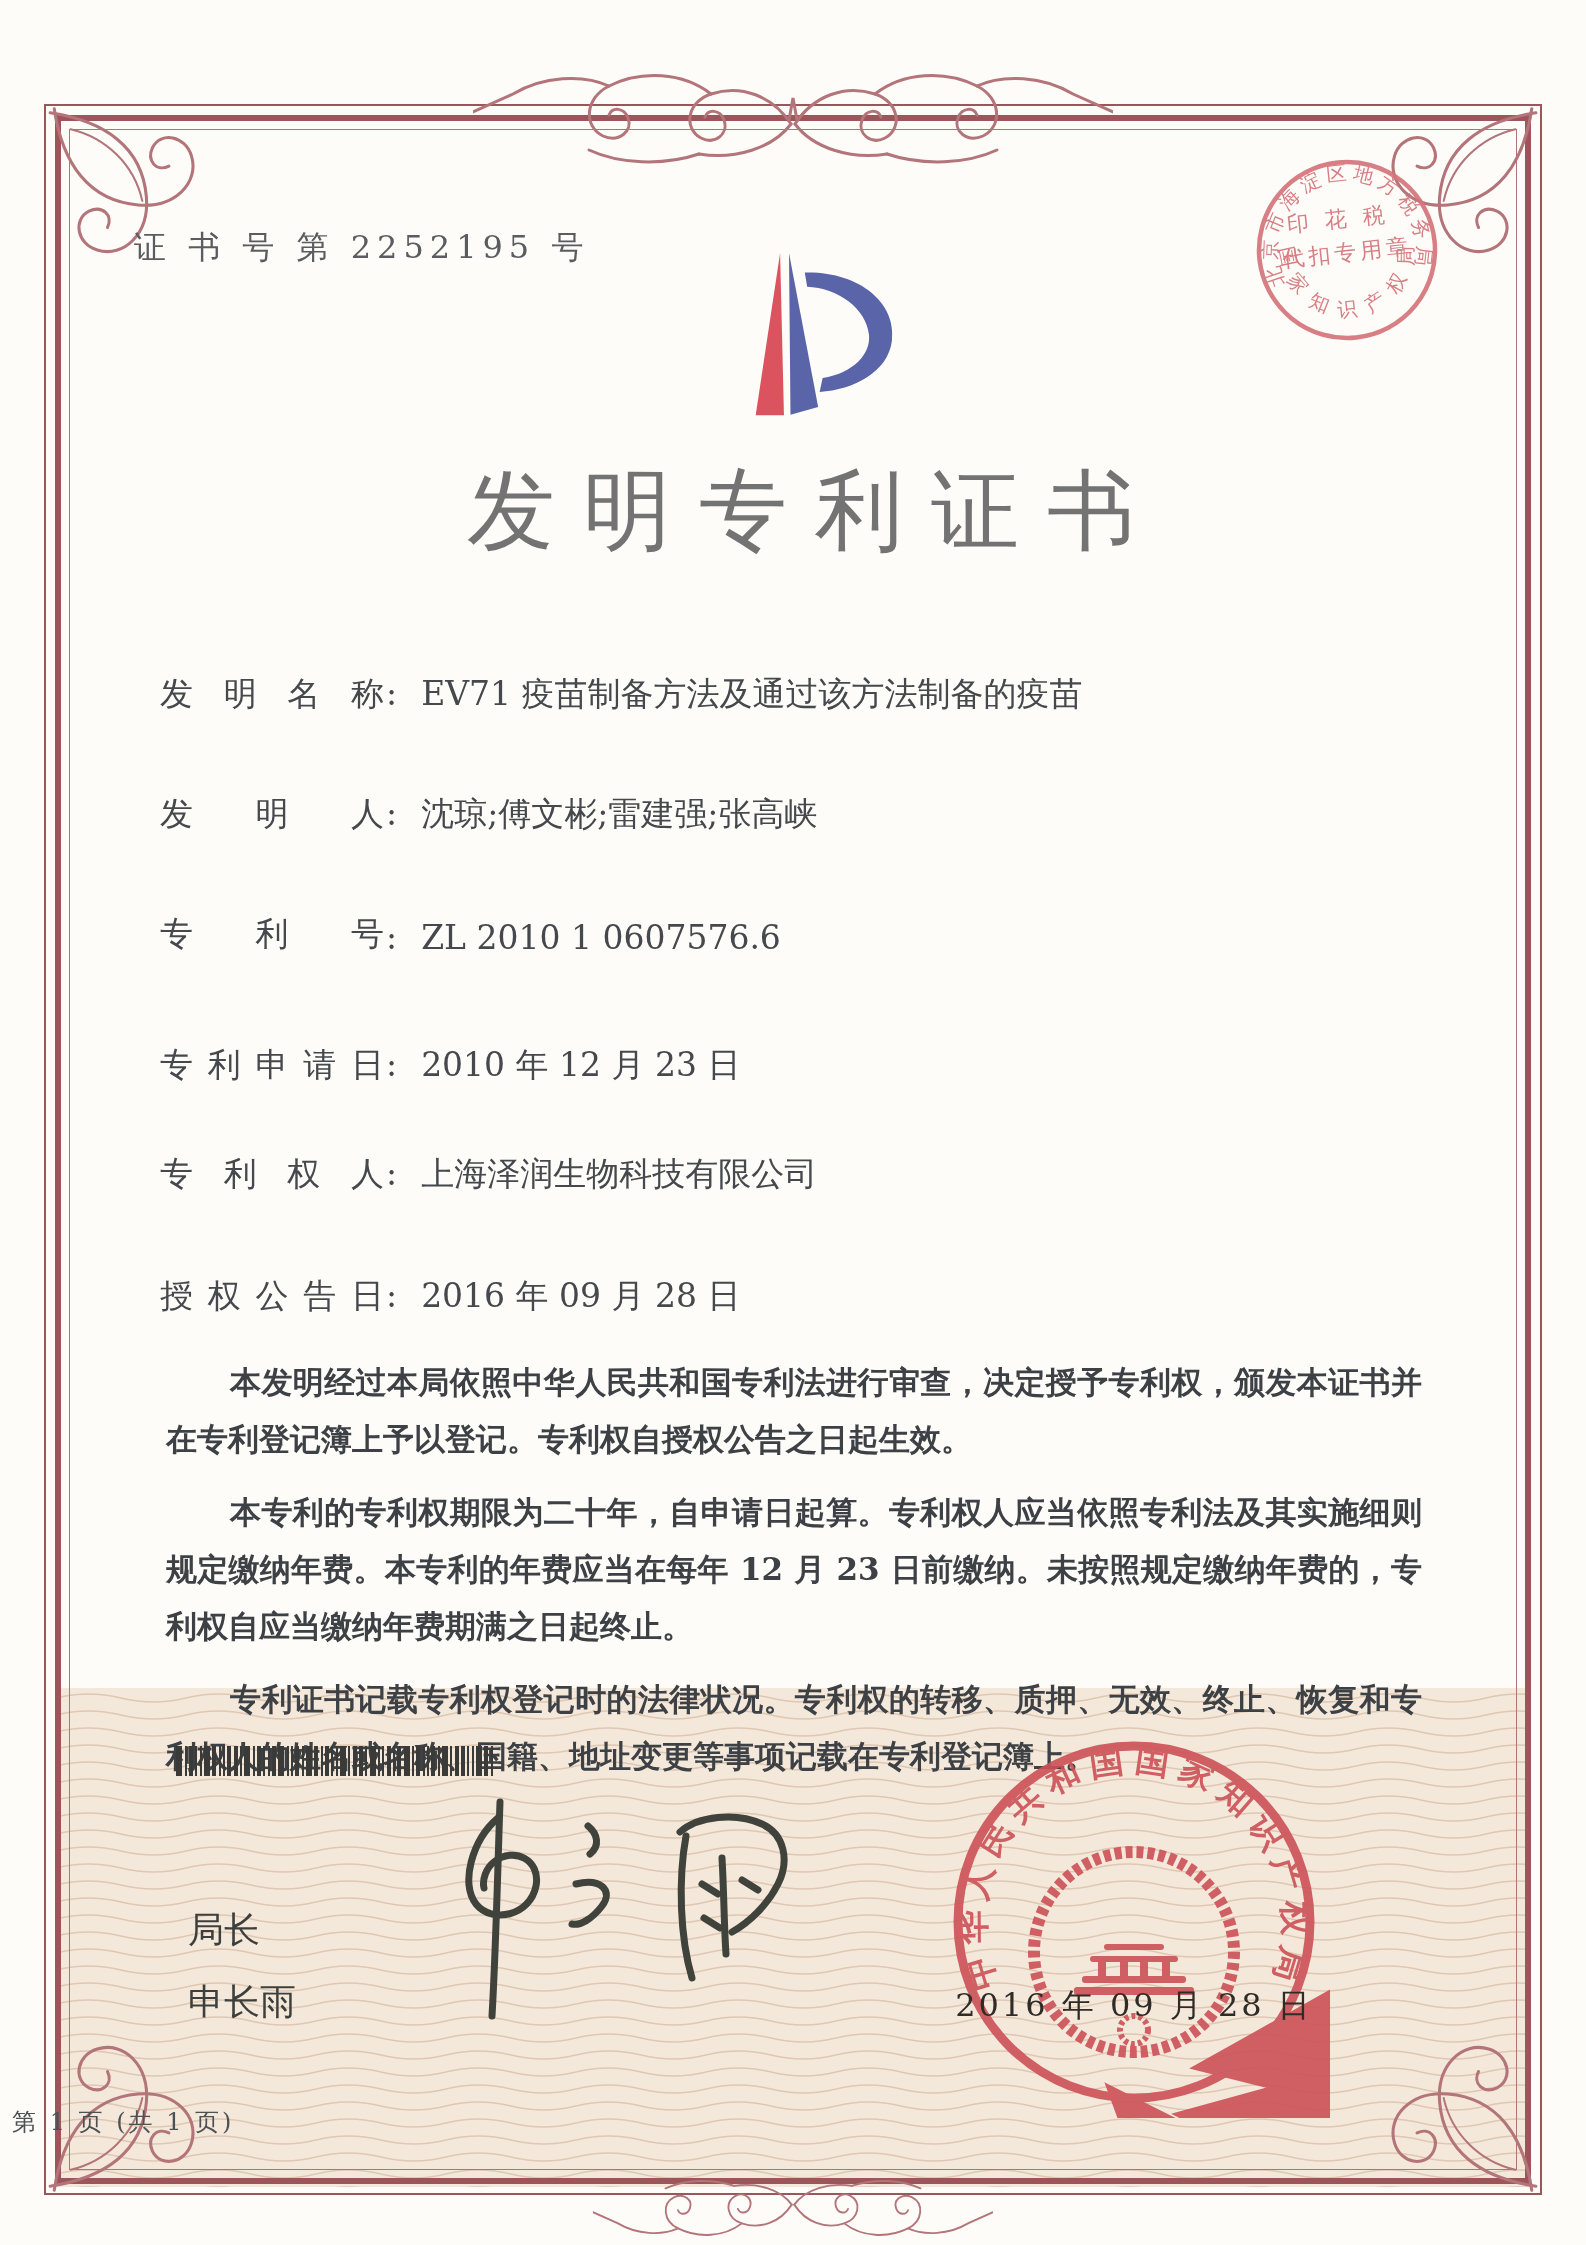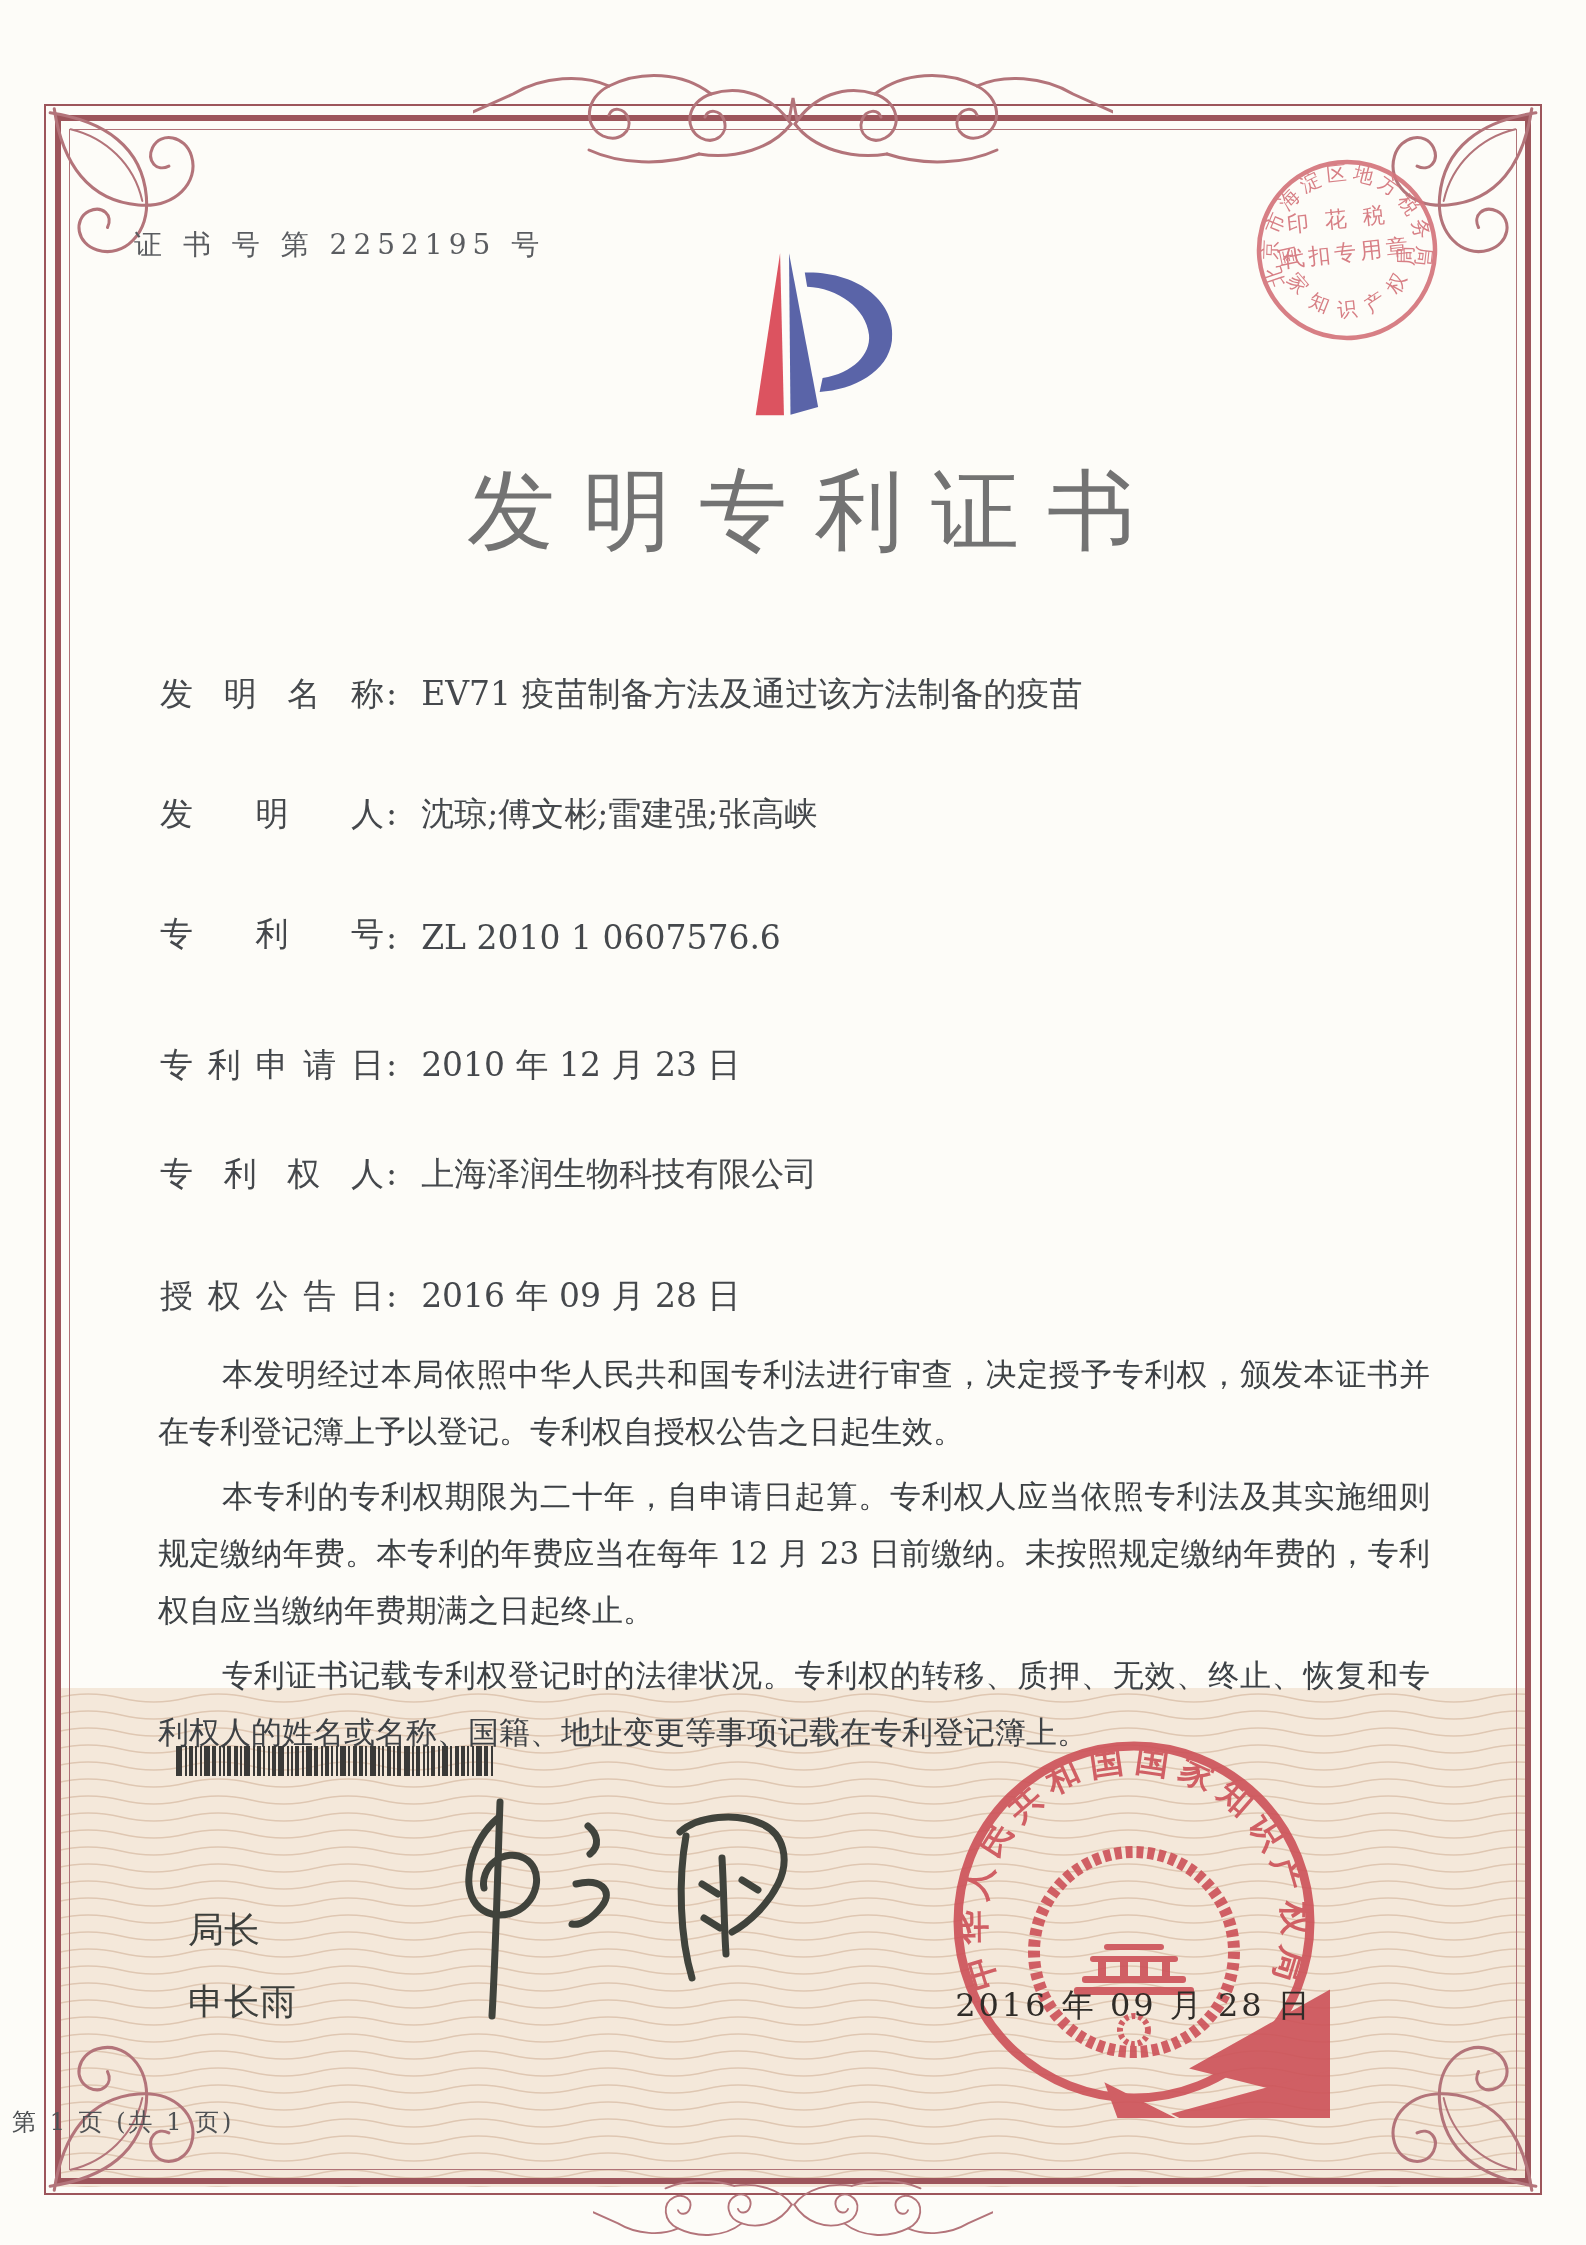--- a/index.html
+++ b/index.html
@@ -19,32 +19,32 @@
   .orn-bottom-center{left:593px;top:2162px;width:400px;height:84px;transform:scaleY(-1);}
   .corner{position:absolute;width:215px;height:165px;}
   .c-tl{left:44px;top:102px;}
   .c-tr{right:44px;top:102px;transform:scaleX(-1);}
   .c-bl{left:44px;bottom:48px;transform:scaleY(-1);}
   .c-br{right:44px;bottom:48px;transform:scale(-1,-1);}
   
   .waves{position:absolute;left:56px;right:56px;top:1688px;bottom:58px;z-index:1;}
   
   .content{position:absolute;inset:0;z-index:4;}
-  .cert-no{position:absolute;left:134px;top:226px;font-size:28px;letter-spacing:6px;color:#5a5c60;}
+  .cert-no{position:absolute;left:134px;top:226px;font-size:32px;letter-spacing:6px;color:#5a5c60;}
   .logo{position:absolute;left:642px;top:210px;width:272px;height:232px;}
   .tax-stamp{position:absolute;left:1225px;top:128px;width:244px;height:244px;transform:rotate(-6deg);opacity:.92;}
   .title{position:absolute;left:0;top:452px;width:100%;text-align:center;font-size:88px;color:#737373;margin-left:8px;}
   .fields{position:absolute;left:160px;top:672px;width:1280px;font-size:33px;color:#45484c;}
   .frow{position:absolute;left:0;white-space:nowrap;}
   .flabel{display:inline-block;width:224px;text-align:justify;text-align-last:justify;vertical-align:bottom;}
   .fcolon{margin-left:2px;}
   .fvalue{margin-left:24px;}
   .paras{position:absolute;left:150px;top:1338px;width:1288px;font-size:31px;line-height:57px;
          text-align:justify;color:#3d4145;}
-  .paras p{margin:8px;text-indent:64px;}
+  .paras p{margin:16px;text-indent:64px;font-weight:bold;}
   .barcode{position:absolute;left:176px;top:1746px;width:340px;height:32px;}
   .director{position:absolute;left:188px;top:1894px;font-family:Liberation Sans, sans-serif;
             font-size:36px;color:#3c3f3c;line-height:72px;}
   .signature{position:absolute;left:380px;top:1788px;width:450px;height:250px;}
   .gov-seal{position:absolute;left:938px;top:1726px;width:392px;height:392px;}
   .seal-date{position:absolute;left:950px;top:1984px;width:368px;text-align:center;
              font-size:32px;letter-spacing:3px;color:#2f2c28;}
   .footer{position:absolute;left:12px;top:2106px;width:100%;text-align:left;font-size:24px;
           letter-spacing:3px;color:#4e5154;}
 </style>

